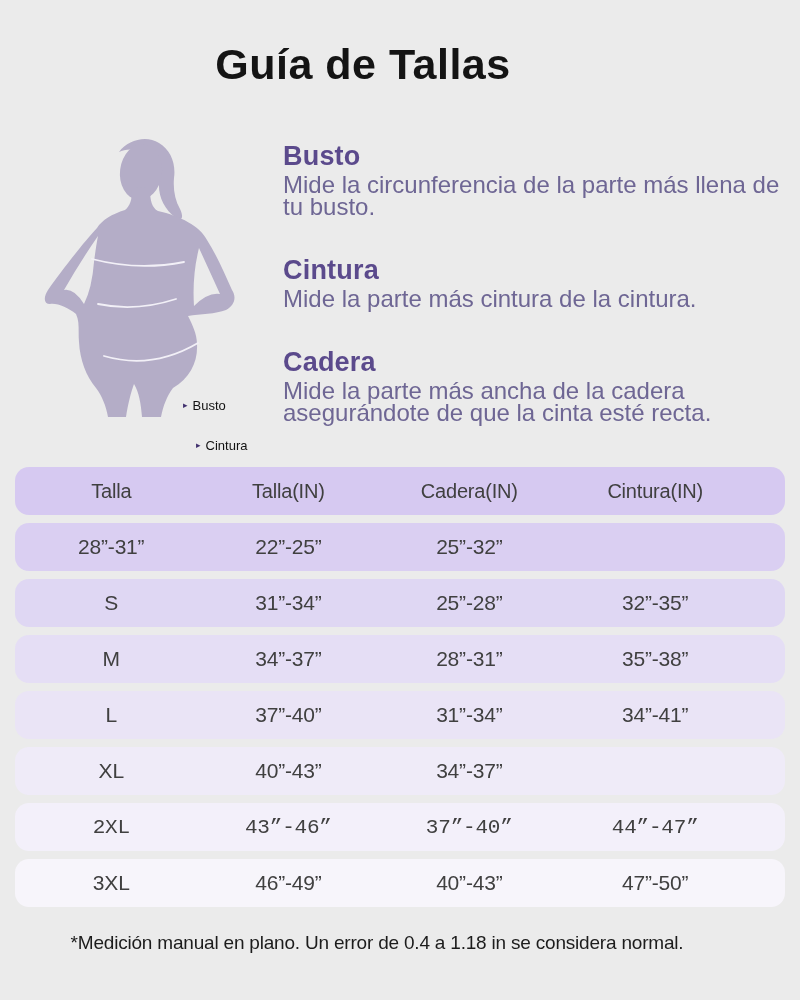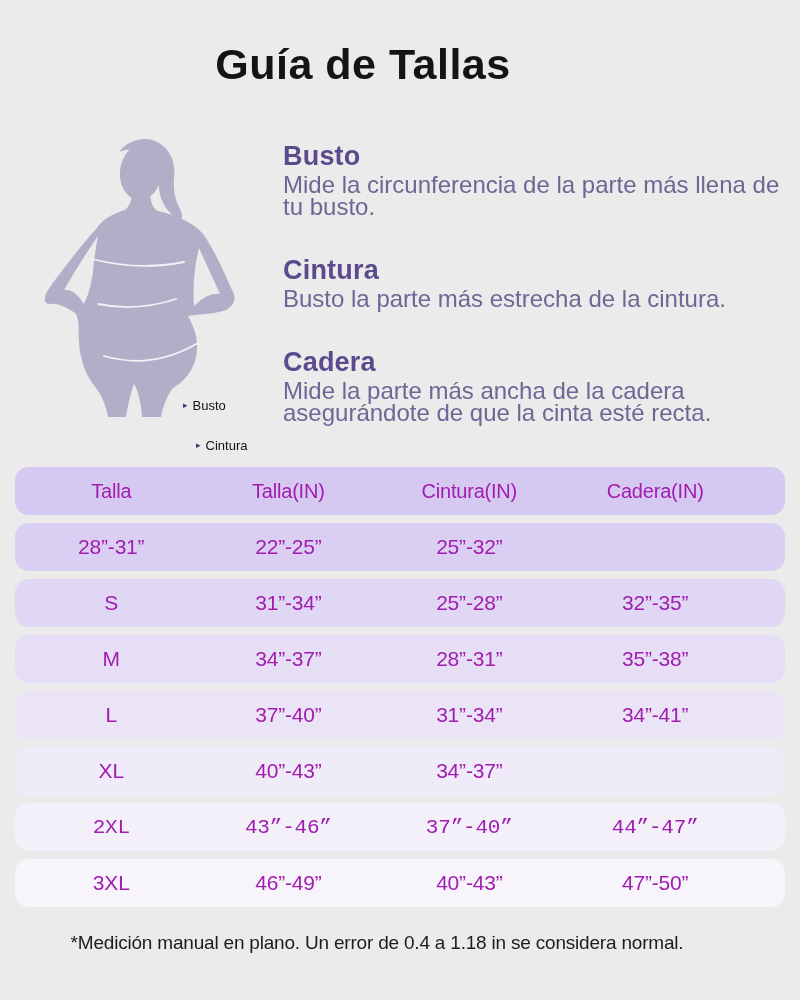--- a/index.html
+++ b/index.html
@@ -47,21 +47,21 @@
   }
   .section-cadera p { max-width:445px; }
   
   .size-table { position:absolute; top:467px; left:15px; width:770px; }
   .t-row {
     display:grid; grid-template-columns:25% 21% 26% 28%;
     align-items:center;
     height:48px; margin-bottom:8px;
     border-radius:14px;
     font-size:21px; letter-spacing:-0.2px;
-    color:#a21caf;
+    color:#404040;
   }
   .t-row > span { text-align:center; }
   .t-row > span:nth-child(4) { padding-right:44px; }
   .t-row.t-head { font-size:20px; }
   
   .footnote {
     position:absolute; top:932px; left:0; width:754px;
     text-align:center;
     font-size:19px; color:#1c1c1c; letter-spacing:-0.2px;
   }
@@ -124,35 +124,35 @@
     <span>Cadera</span>
   </div>
 
   <div class="sections">
     <div class="section section-busto">
       <h2>Busto</h2>
       <p>Mide la circunferencia de la parte más llena de tu busto.</p>
     </div>
     <div class="section section-cintura">
       <h2>Cintura</h2>
-      <p>Busto la parte más estrecha de la cintura.</p>
+      <p>Mide la parte más cintura de la cintura.</p>
     </div>
     <div class="section section-cadera">
       <h2>Cadera</h2>
       <p>Mide la parte más ancha de la cadera asegurándote de que la cinta esté recta.</p>
     </div>
   </div>
 </div>
 
 <div class="size-table">
   <div class="t-row t-head" style="background: rgb(214, 201, 241);">
     <span>Talla</span>
     <span>Talla(IN)</span>
+    <span>Cadera(IN)</span>
     <span>Cintura(IN)</span>
-    <span>Cadera(IN)</span>
   </div>
   <div class="t-row" style="background: rgb(218, 207, 242);">
     <span>28”-31”</span>
     <span>22”-25”</span>
     <span>25”-32”</span>
   </div>
   <div class="t-row" style="background: rgb(223, 215, 243);">
     <span>S</span>
     <span>31”-34”</span>
     <span>25”-28”</span>

